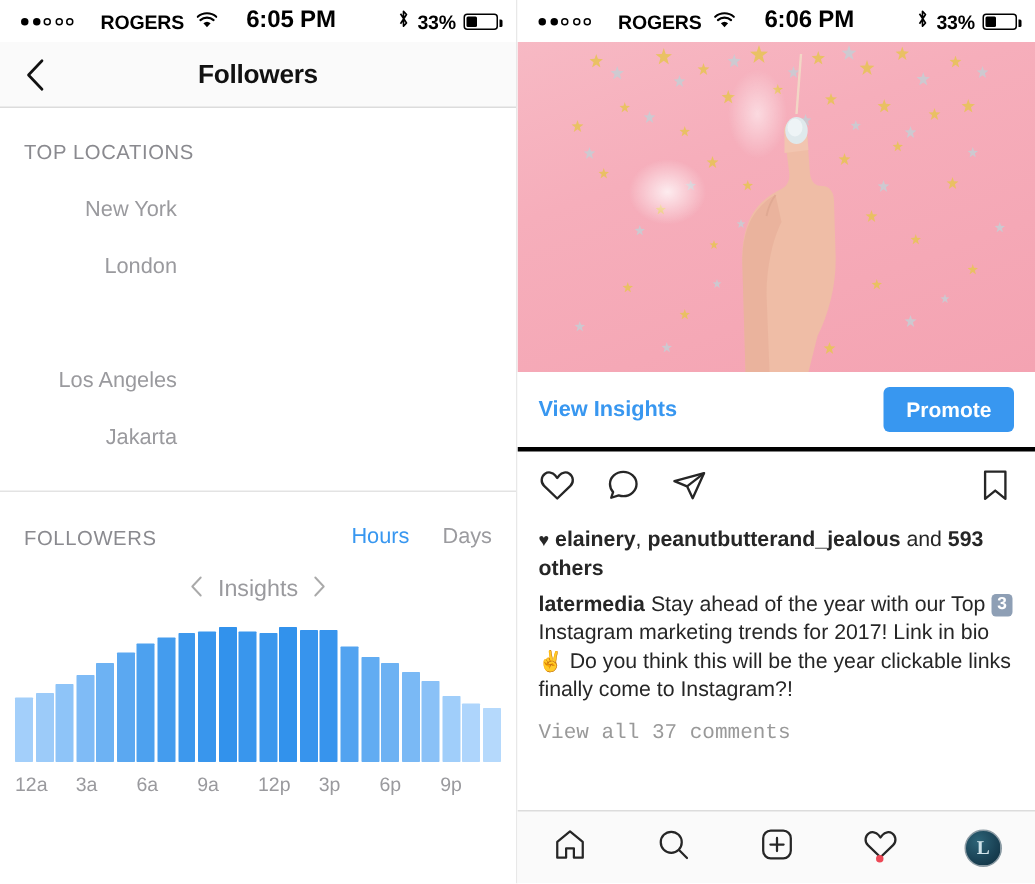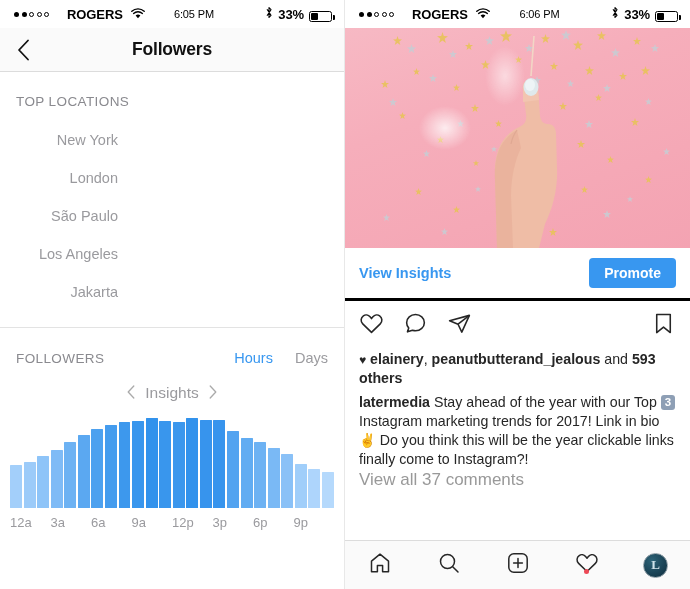--- a/index.html
+++ b/index.html
@@ -18,22 +18,22 @@
     height: 28px; display: flex; align-items: center;
     padding: 0 12px 0 14px; font-size: 13.5px; font-weight: 600; color: #000;
     letter-spacing: -0.1px;
   }
   .sb-left { display: flex; align-items: center; gap: 4px; }
   .dots { display: flex; gap: 2.5px; align-items: center; }
   .dot { width: 5px; height: 5px; border-radius: 50%; background: #000; }
   .dot.hollow { background: transparent; border: 1px solid #000; width: 5px; height: 5px; }
   .carrier { font-size: 13px; font-weight: 600; margin-left: 14px; }
   .wifi { margin-left: 4px; font-size: 13px; line-height: 1; }
-  .sb-center { flex: 1; text-align: center; font-size: 11px; font-weight: 400; padding-right: 22px;}
-  .sb-right { display: flex; align-items: flex-end; gap: 5px; }
+  .sb-center { flex: 1; text-align: center; font-size: 16px; font-weight: 700; padding-right: 22px;}
+  .sb-right { display: flex; align-items: center; gap: 5px; }
   .bt { font-size: 12px; }
   .batt-pct { font-size: 13px; font-weight: 600; }
   .batt {
     width: 23px; height: 11px; border: 1px solid #000; border-radius: 2.5px;
     position: relative; display: inline-block;
   }
   .batt::after {
     content: ""; position: absolute; right: -3.5px; top: 3px;
     width: 2px; height: 5px; background: #000; border-radius: 0 1px 1px 0;
   }
@@ -121,21 +121,21 @@
   .likes { font-weight: 400; }
   .likes b { font-weight: 700; }
   .heart-mini { font-size: 12px; }
   .captext { margin-top: 5px; }
   .captext b { font-weight: 700; }
   .emoji-badge {
     display: inline-block; background: #8e9fb5; color: #fff; font-size: 11.5px;
     font-weight: 700; border-radius: 3px; padding: 0px 4px; vertical-align: 1px;
   }
   .emoji-hand { font-size: 13.5px; }
-  .comments { color: #999; font-size: 17px; margin-top: 0; }
+  .comments { color: #999; font-size: 14px; margin-top: 10px; font-family: Liberation Mono, monospace; }
 
   .tabbar {
     position: absolute; bottom: 0; left: 0; right: 0; height: 49px;
     border-top: 1px solid #dcdcdc; background: #fafafa;
     display: flex; align-items: center;
   }
   .tab { flex: 1; display: flex; align-items: center; justify-content: center; position: relative; }
   .notif-dot {
     position: absolute; width: 5px; height: 5px; border-radius: 50%;
     background: #ed4956; bottom: 5px; left: 50%; margin-left: -2.5px;
@@ -202,21 +202,20 @@
     <div class="loc-chart">
       <div class="loc-row">
         <span class="loc-label">New York</span>
         <span class="loc-track"><span class="loc-bar" style="width:100%;background:#3b90ea"></span></span>
       </div>
       <div class="loc-row">
         <span class="loc-label">London</span>
         <span class="loc-track"><span class="loc-bar" style="width:99%;background:#3b90ea"></span></span>
       </div>
       <div class="loc-row">
-        <span class="loc-label">São Paulo</span>
         <span class="loc-track"><span class="loc-bar" style="width:77%;background:#7ab6f5"></span></span>
       </div>
       <div class="loc-row">
         <span class="loc-label">Los Angeles</span>
         <span class="loc-track"><span class="loc-bar" style="width:56%;background:#a7d0fb"></span></span>
       </div>
       <div class="loc-row">
         <span class="loc-label">Jakarta</span>
         <span class="loc-track"><span class="loc-bar" style="width:43%;background:#b9dcfd"></span></span>
       </div>

